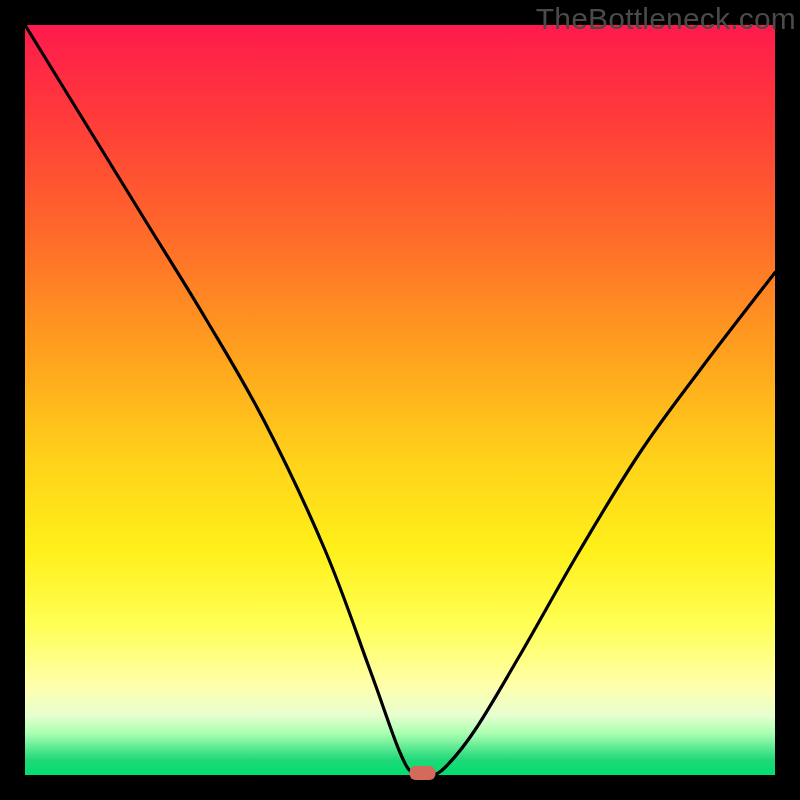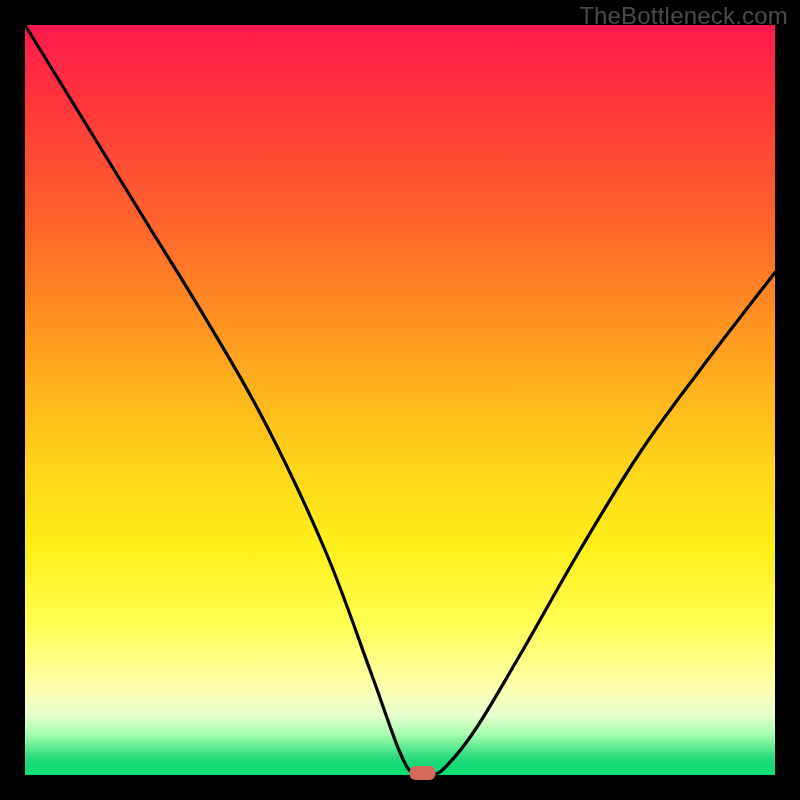--- a/index.html
+++ b/index.html
@@ -37,23 +37,23 @@
       #e8ffd0 92%,
       #a8ffb0 94.5%,
       #58e890 96.5%,
       #20d878 98%,
       #00e070 100%
     );
   }
   .watermark {
     position: absolute;
     top: 2px;
-    right: 12px;
+    right: 4px;
     color: #4a4a4a;
-    font-size: 24px;
+    font-size: 30px;
     font-weight: 500;
     letter-spacing: 0.2px;
     user-select: none;
   }
   svg.curve {
     position: absolute;
     left: 0;
     top: 0;
     width: 750px;
     height: 750px;

